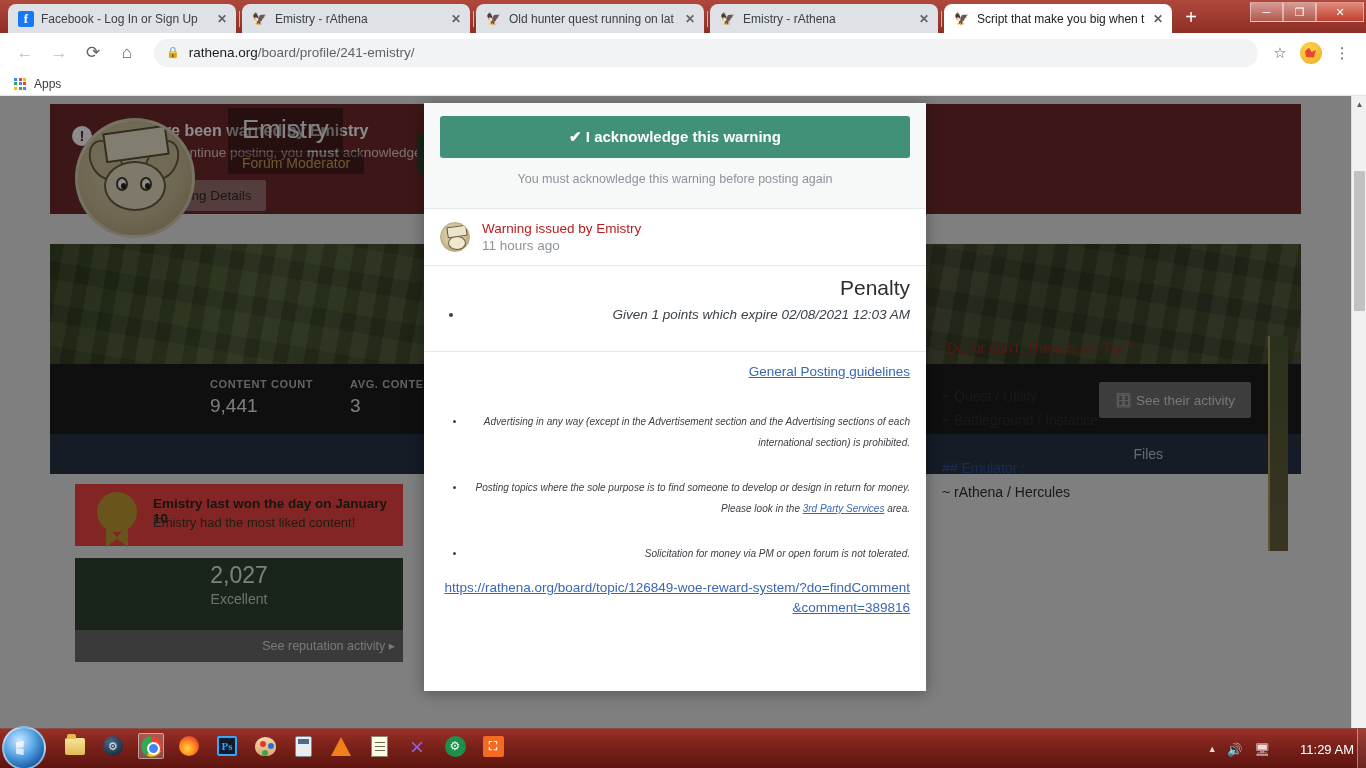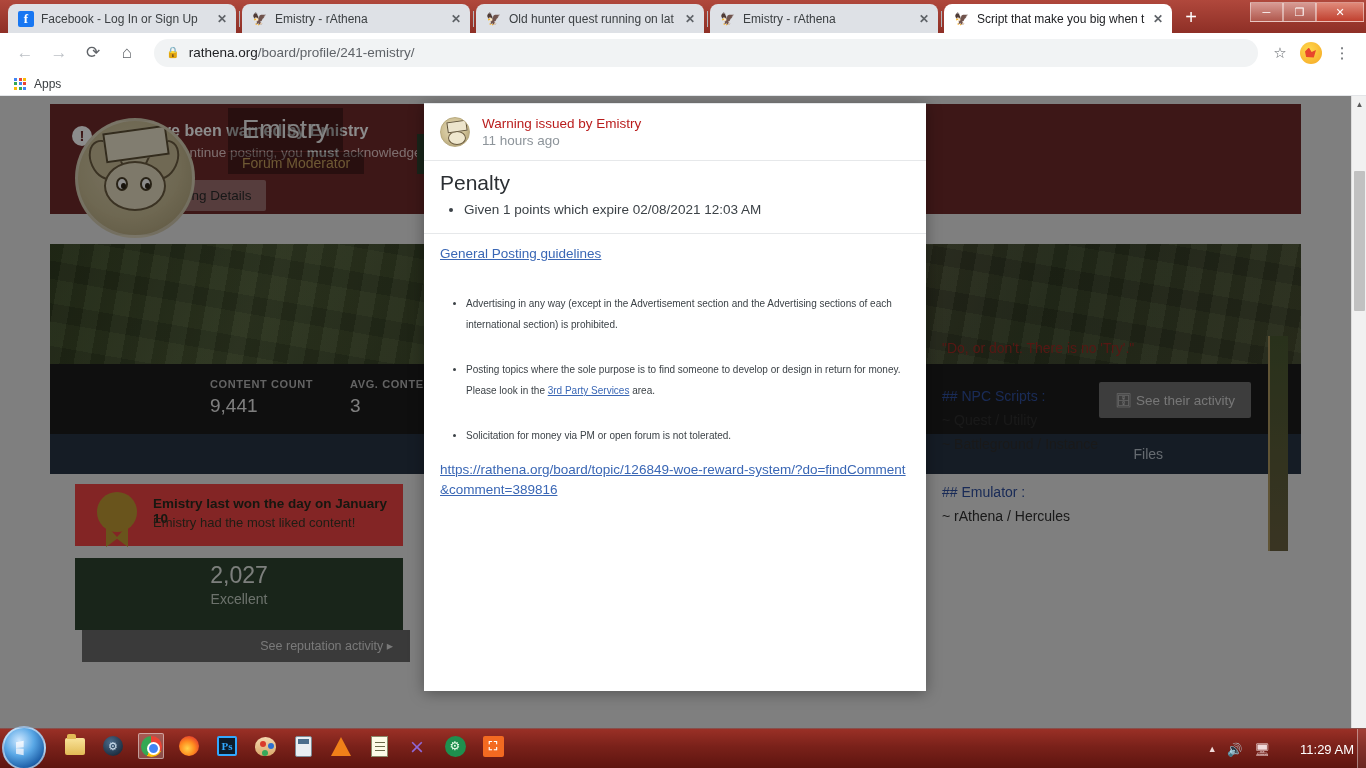--- a/index.html
+++ b/index.html
@@ -299,23 +299,23 @@
     clip-path: polygon(0 0, 50% 55%, 100% 0, 100% 100%, 50% 62%, 0 100%);
   }
   #rep-card {
     position: absolute; left: 25px; top: 462px; width: 328px; height: 72px;
     background: #2f4430; text-align: center;
   }
   #rep-card .lab { font-size: 11px; letter-spacing: .7px; font-weight: bold; color: #9cae9c; padding-top: 10px;}
   #rep-card .num { font-size: 23px; color: #e3e8e3; margin-top: 4px;}
   #rep-card .sub { font-size: 14px; color: #c5d0c5; margin-top: 2px;}
   #rep-foot {
-    position: absolute; left: 32px; top: 534px; width: 328px; height: 32px;
+    position: absolute; left: 25px; top: 534px; width: 328px; height: 32px;
     background: #6a6a6a; text-align: right;
-    font-size: 12.5px; color: #dcdcdc; line-height: 32px; padding-right: 17px;
+    font-size: 12.5px; color: #dcdcdc; line-height: 32px; padding-right: 8px;
   }
   #quote-box {
     position: absolute; left: 892px; top: 240px; width: 310px;
     font-size: 14px; line-height: 24px; color: #2f2f2f;
   }
   #quote-box .red { color: #9e2b24; }
   #quote-box .blue { color: #2f4f9e; }
   #side-strip {
     position: absolute; left: 1218px; top: 240px; width: 20px; height: 215px;
     background: linear-gradient(#4b5a32, #69603f);
@@ -366,27 +366,27 @@
   #issuer-avatar::before {
     content:""; position:absolute; left:7px; top:13px; width:16px; height:12px;
     border-radius:50%; background:#efe7ce; border:1px solid #6b5c40;
   }
   #issuer-avatar::after {
     content:""; position:absolute; left:6px; top:3px; width:18px; height:9px;
     background:#ece4cc; border:1px solid #5d5036; transform: rotate(-8deg);
   }
   #issuer-name { font-size: 13.5px; color: #b91c1c; }
   #issuer-time { font-size: 13.5px; color: #8d949a; margin-top: 2px; }
-  .sec { padding: 10px 16px 12px 16px; }
+  .sec { padding: 10px 16px 25px 16px; text-align: right; }
   .sec h3 {
     font-size: 21px; font-weight: normal; color: #2b2f33;
     margin-bottom: 4px;
   }
   .sec ul { margin-left: 24px; }
-  .sec li { font-size: 13.5px; color: #3c4247; line-height: 22px; }
+  .sec li { font-size: 13.5px; color: #3c4247; line-height: 22px; font-style: italic; }
   #penalty-sec { border-bottom: 1px solid #e6e8ea; }
   a.lnk { color: #3a67b5; text-decoration: underline; }
   #guidelines-link { font-size: 13.5px; display: inline-block; margin-bottom: 8px;}
   #note-list { margin: 4px 0 0 26px; }
   #note-list li { font-size: 10px; color: #3c4247; line-height: 21px; margin-bottom: 1px; margin-top: 24px;}
   #note-para { font-size: 13.5px; color: #3c4247; line-height: 21px; margin-top: 13px;}
   #note-url { display: block; font-size: 13.5px; line-height: 20px; margin-top: 14px; word-break: break-all;}
 
   
   #pagescroll {
@@ -617,37 +617,43 @@
         </div>
         <div id="rep-card">
           <div class="num">2,027</div>
           <div class="sub">Excellent</div>
         </div>
         <div id="rep-foot">See reputation activity ▸</div>
 
         <div id="quote-box">
           <div class="red">"Do, or don't. There is no 'Try'."</div>
           <div style="height:24px"></div>
-          <div class="blue">## NPC Scripts :</div>
           <div>~ Quest / Utility</div>
           <div>~ Battleground / Instance</div>
           <div style="height:24px"></div>
           <div class="blue">## Emulator :</div>
           <div>~ rAthena / Hercules</div>
         </div>
         <div id="side-strip"></div>
 
         <div id="rsnip">se</div>
 
       </div>
 
       <div id="overlay"></div>
 
       <div id="modal">
 
+        <div id="ack-zone">
+          <button id="ack-btn">
+            <span>✔</span>
+            <span>I acknowledge this warning</span>
+          </button>
+          <div id="ack-note">You must acknowledge this warning before posting again</div>
+        </div>
 
         <div id="issuer-row">
           <div id="issuer-avatar"></div>
           <div>
             <div id="issuer-name">Warning issued by Emistry</div>
             <div id="issuer-time">11 hours ago</div>
           </div>
         </div>
 
         <div class="sec" id="penalty-sec">

